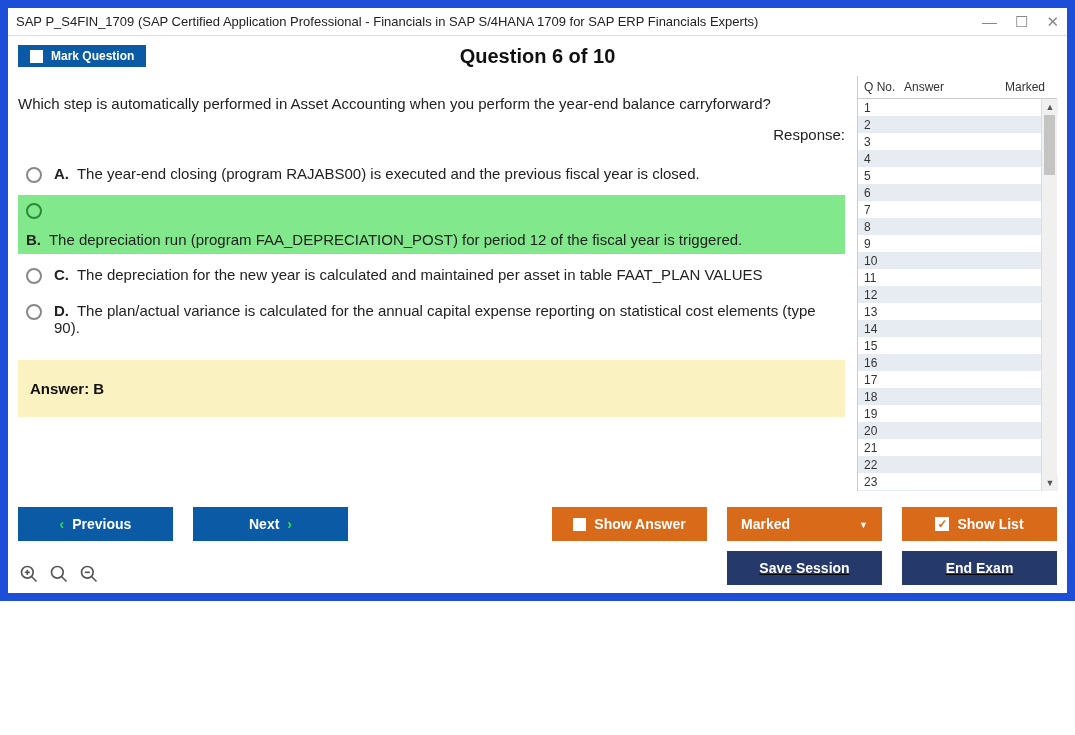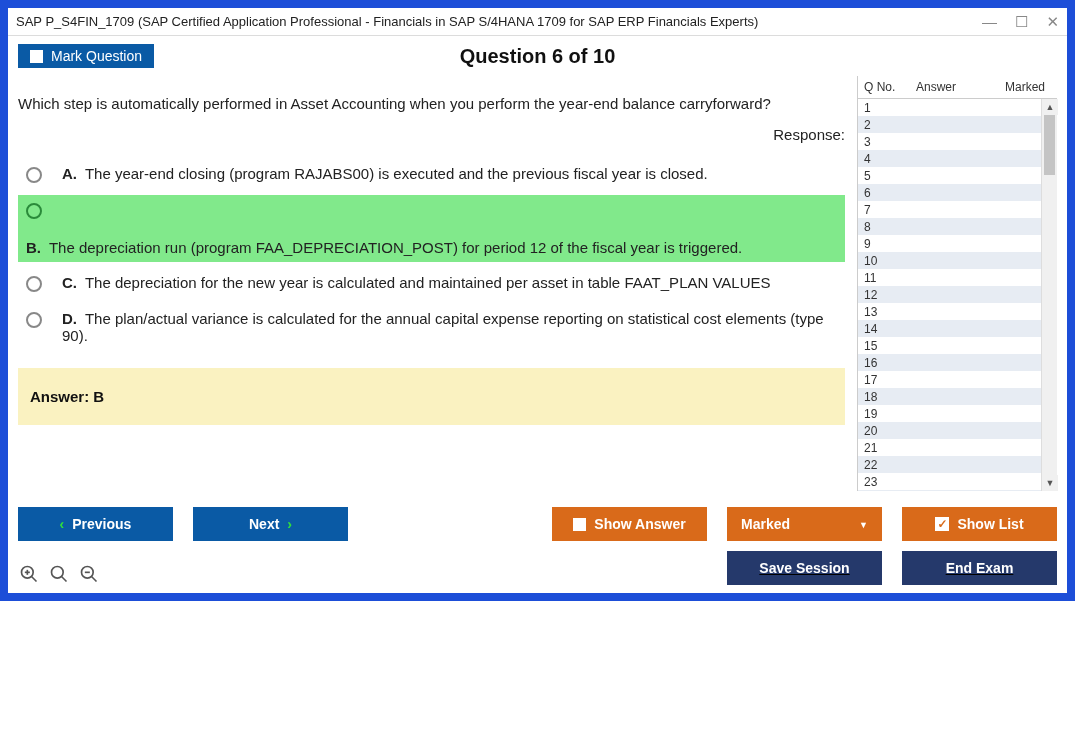--- a/index.html
+++ b/index.html
@@ -41,22 +41,22 @@
     align-items: center;
     padding: 6px 10px 6px 10px;
     position: relative;
     height: 40px;
   }
   .mark-question {
     background: #0a5aa5;
     color: #fff;
     border: none;
     padding: 4px 12px;
-    font-size: 14px;
-    font-weight: normal;
+    font-size: 12px;
+    font-weight: bold;
     display: flex;
     align-items: center;
     gap: 8px;
     cursor: pointer;
   }
   .mark-question .box {
     width: 13px; height: 13px; background: #fff; display:inline-block;
   }
   .question-counter {
     position: absolute;
@@ -85,21 +85,21 @@
   }
   .response-label {
     font-size: 15px;
     color: #222;
     margin-bottom: 16px;
     text-align: right;
   }
   .option {
     display: flex;
     align-items: flex-start;
-    gap: 20px;
+    gap: 12px;
     padding: 6px 8px;
     font-size: 15px;
     color: #222;
     margin-bottom: 6px;
   }
   .option.highlight {
     background: #81e98b;
     flex-direction: column;
   }
   .radio {
@@ -126,21 +126,20 @@
     display: flex;
     flex-direction: column;
     font-size: 12px;
   }
   .side-header {
     display: flex;
     border-bottom: 1px solid #ccc;
     padding: 4px 2px 4px 6px;
     color: #333;
     font-size: 12px;
-    gap: 12px;
   }
   .side-header .col-qno { width: 40px; }
   .side-header .col-ans { flex: 1; }
   .side-header .col-mark { width: 60px; text-align: right; padding-right:10px;}
   .qlist-wrapper {
     flex: 1;
     position: relative;
   }
   .qlist {
     position: absolute;

